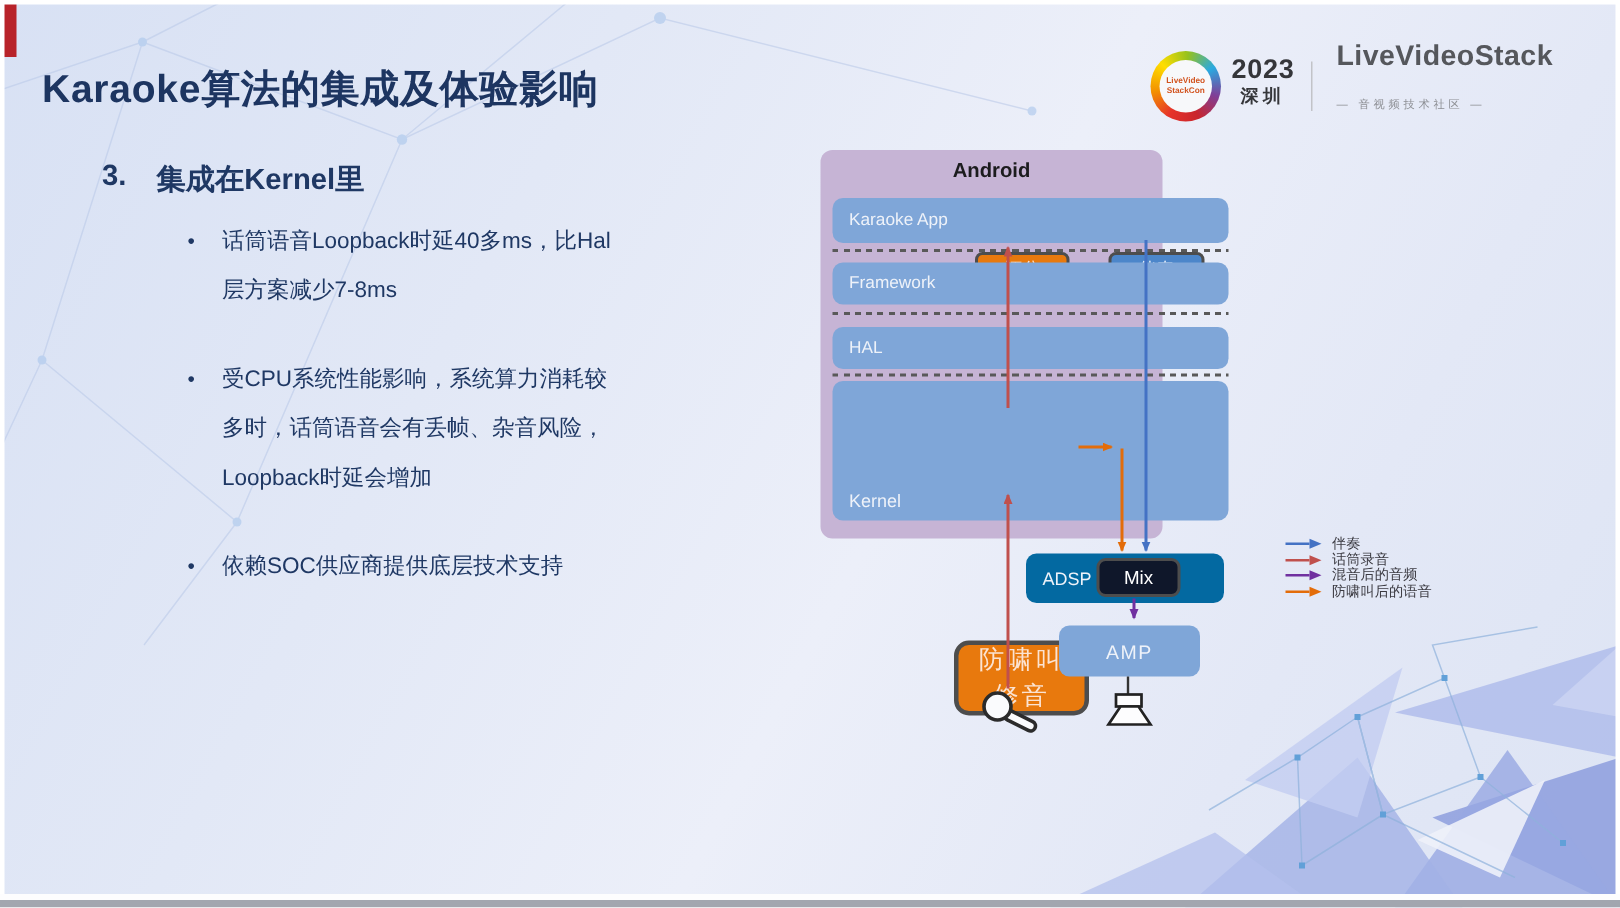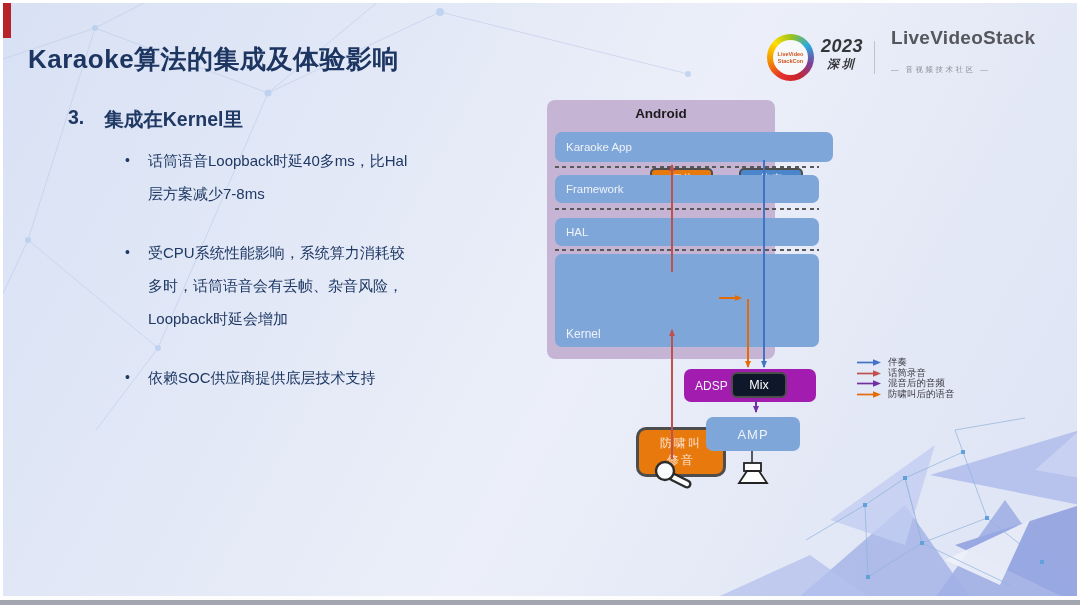--- a/index.html
+++ b/index.html
@@ -17,55 +17,55 @@
   .frame-bottom-white{left:0;top:596px;width:1080px;height:4px;background:#fdfdfe;}
   .frame-bottom-gray{left:0;top:600px;width:1080px;height:5px;background:#a2a6af;}
   .accent-bar{left:2px;top:0;width:9px;height:38px;background:#b8232a;}
   
   .page-title{left:28px;top:42px;font-size:26px;font-weight:800;color:#1d3561;letter-spacing:.5px;}
   .con-logo{left:767px;top:34px;width:47px;height:47px;border-radius:50%;
             background:conic-gradient(from 210deg,#e6332a,#f39200,#ffde00,#95c11f,#2aa9e0,#7f3f98,#c9252c,#e6332a);}
   .con-logo .inner{position:absolute;left:6px;top:6px;width:35px;height:35px;border-radius:50%;background:#f7f8fa;
                    display:flex;flex-direction:column;align-items:center;justify-content:center;line-height:1.15;}
   .con-logo .inner div{font-size:5.5px;font-weight:700;color:#d2531e;}
-  .year-city{left:821px;top:37px;text-align:center;color:#35363a;line-height:1;font-style:italic;}
+  .year-city{left:821px;top:37px;text-align:center;color:#35363a;line-height:1;}
   .year{font-size:18px;font-weight:800;letter-spacing:.5px;}
   .city{font-size:12px;font-weight:800;letter-spacing:3px;margin-top:3px;}
   .logo-divider{left:874px;top:41px;width:1px;height:33px;background:#c2c3c8;}
   .brand{left:891px;top:28px;line-height:1;}
   .brand-name{font-size:19px;font-weight:800;color:#55575c;letter-spacing:.3px;}
   .brand-tagline{font-size:7.5px;color:#8d8f94;letter-spacing:2.5px;margin-top:19px;}
   
   .section{left:68px;top:106px;display:flex;gap:20px;color:#1f3864;font-size:19.5px;font-weight:600;}
   .bullets{left:118px;top:144px;width:300px;margin:0;padding:0;list-style:none;color:#1f3864;}
   .bullets li{position:relative;padding-left:30px;margin-bottom:26px;font-size:15px;line-height:33px;}
   .bullets li .mark{position:absolute;left:7px;top:0;font-size:14px;}
   
   .android{left:547px;top:100px;width:228px;height:259px;background:#c6b4d5;border-radius:8px;}
   .android-label{position:absolute;left:0;top:6px;width:100%;text-align:center;
                  font-size:13.5px;font-weight:800;color:#1c1c1e;}
   .layer{position:absolute;left:8px;width:264px;background:#7fa6d8;border-radius:7px;color:#eef2f9;font-size:11.5px;}
   .layer .lab{position:absolute;left:11px;top:50%;transform:translateY(-50%);}
-  .layer-app{top:32px;height:30px;padding-left:14px;}
+  .layer-app{top:32px;height:30px;}
   .layer-fw{top:75px;height:28px;}
   .layer-hal{top:118px;height:28px;}
   .layer-kernel{top:154px;height:93px;}
   .layer-kernel .lab{top:auto;bottom:6px;transform:none;font-size:12px;}
   .ldash{position:absolute;left:8px;width:264px;height:2px;
          background:repeating-linear-gradient(90deg,#595959 0 4px,transparent 4px 7.5px);}
   .dash1{top:66px;} .dash2{top:108px;} .dash3{top:149px;}
   .chipbtn{position:absolute;height:23px;border:2px solid #4d4d4d;border-radius:5px;
            display:flex;align-items:center;justify-content:center;font-size:12px;box-sizing:border-box;}
   .score{left:95px;top:36px;width:63px;background:#e8790d;color:#fbe3d2;}
   .accomp{left:184px;top:36px;width:64px;background:#4c86ca;color:#e9f0fa;}
   .howling{position:absolute;left:81px;top:173px;width:90px;height:50px;background:#e8790d;
            border:3px solid #4d4d4d;border-radius:10px;box-sizing:border-box;
            display:flex;flex-direction:column;align-items:center;justify-content:center;
-           color:#fbe3d2;font-size:12px;line-height:1.4;letter-spacing:2px;}
-  .adsp{left:684px;top:369px;width:132px;height:33px;background:#a21caf;border-radius:7px;color:#eef2f9;}
+           color:#fbe3d2;font-size:17px;line-height:1.4;letter-spacing:2px;}
+  .adsp{left:684px;top:369px;width:132px;height:33px;background:#0369a1;border-radius:7px;color:#eef2f9;}
   .adsp .lab{position:absolute;left:11px;top:50%;transform:translateY(-50%);font-size:12px;}
   .mix{left:731px;top:372px;width:56px;height:26px;background:#0f172a;border:2px solid #4d4d4d;border-radius:6px;
        box-sizing:border-box;display:flex;align-items:center;justify-content:center;color:#fff;font-size:12.5px;}
   .amp{left:706px;top:417px;width:94px;height:34px;background:#7fa6d8;border-radius:7px;
        display:flex;align-items:center;justify-content:center;color:#eef2f9;font-size:13px;letter-spacing:1px;}
   .flows{position:absolute;left:0;top:0;width:1080px;height:605px;pointer-events:none;}
   
   .legend{left:856px;top:358px;display:flex;flex-direction:column;gap:1px;}
   .legend-row{display:flex;align-items:center;gap:6px;height:9.6px;}
   .legend-row .lab{font-size:9.5px;color:#3b3a41;white-space:nowrap;}

